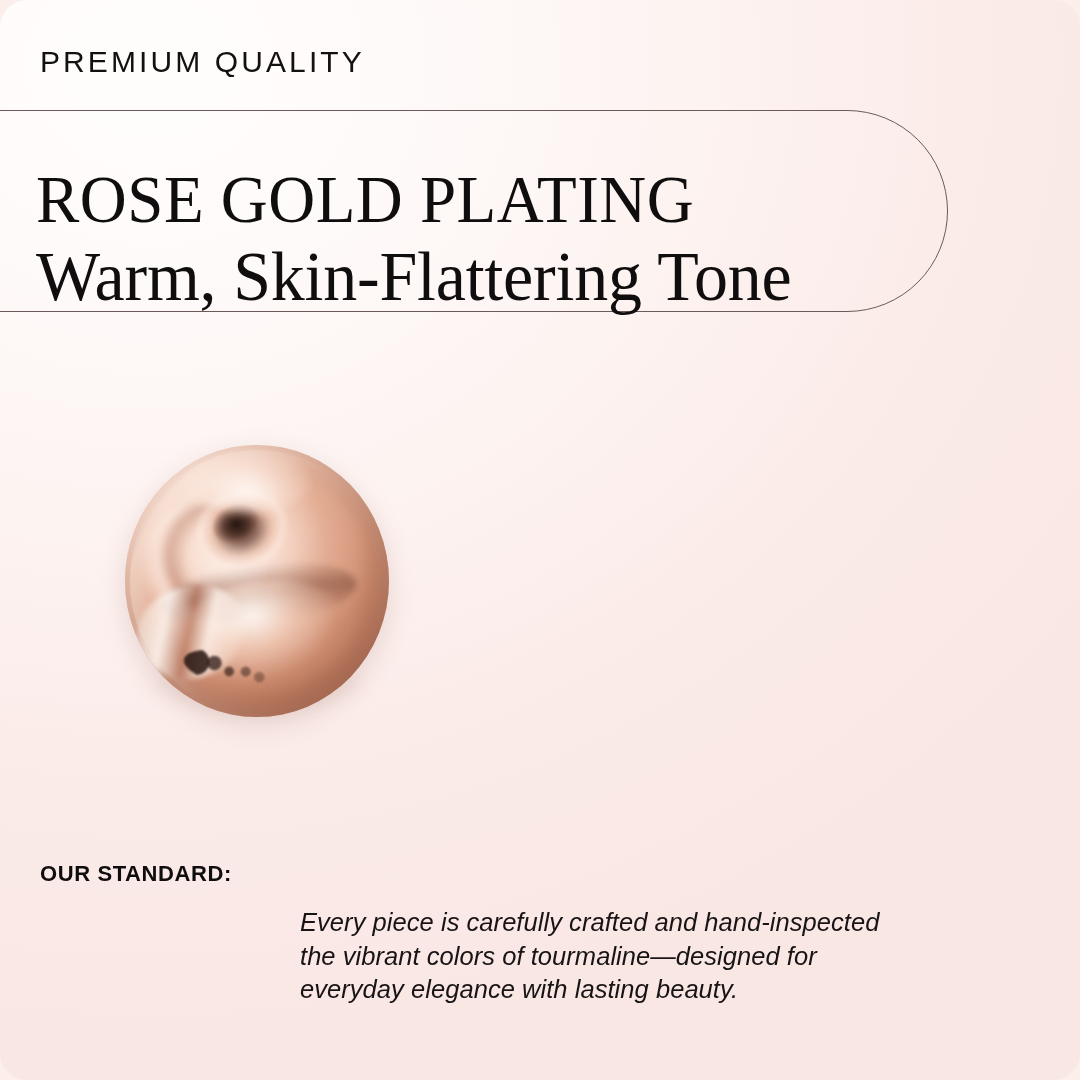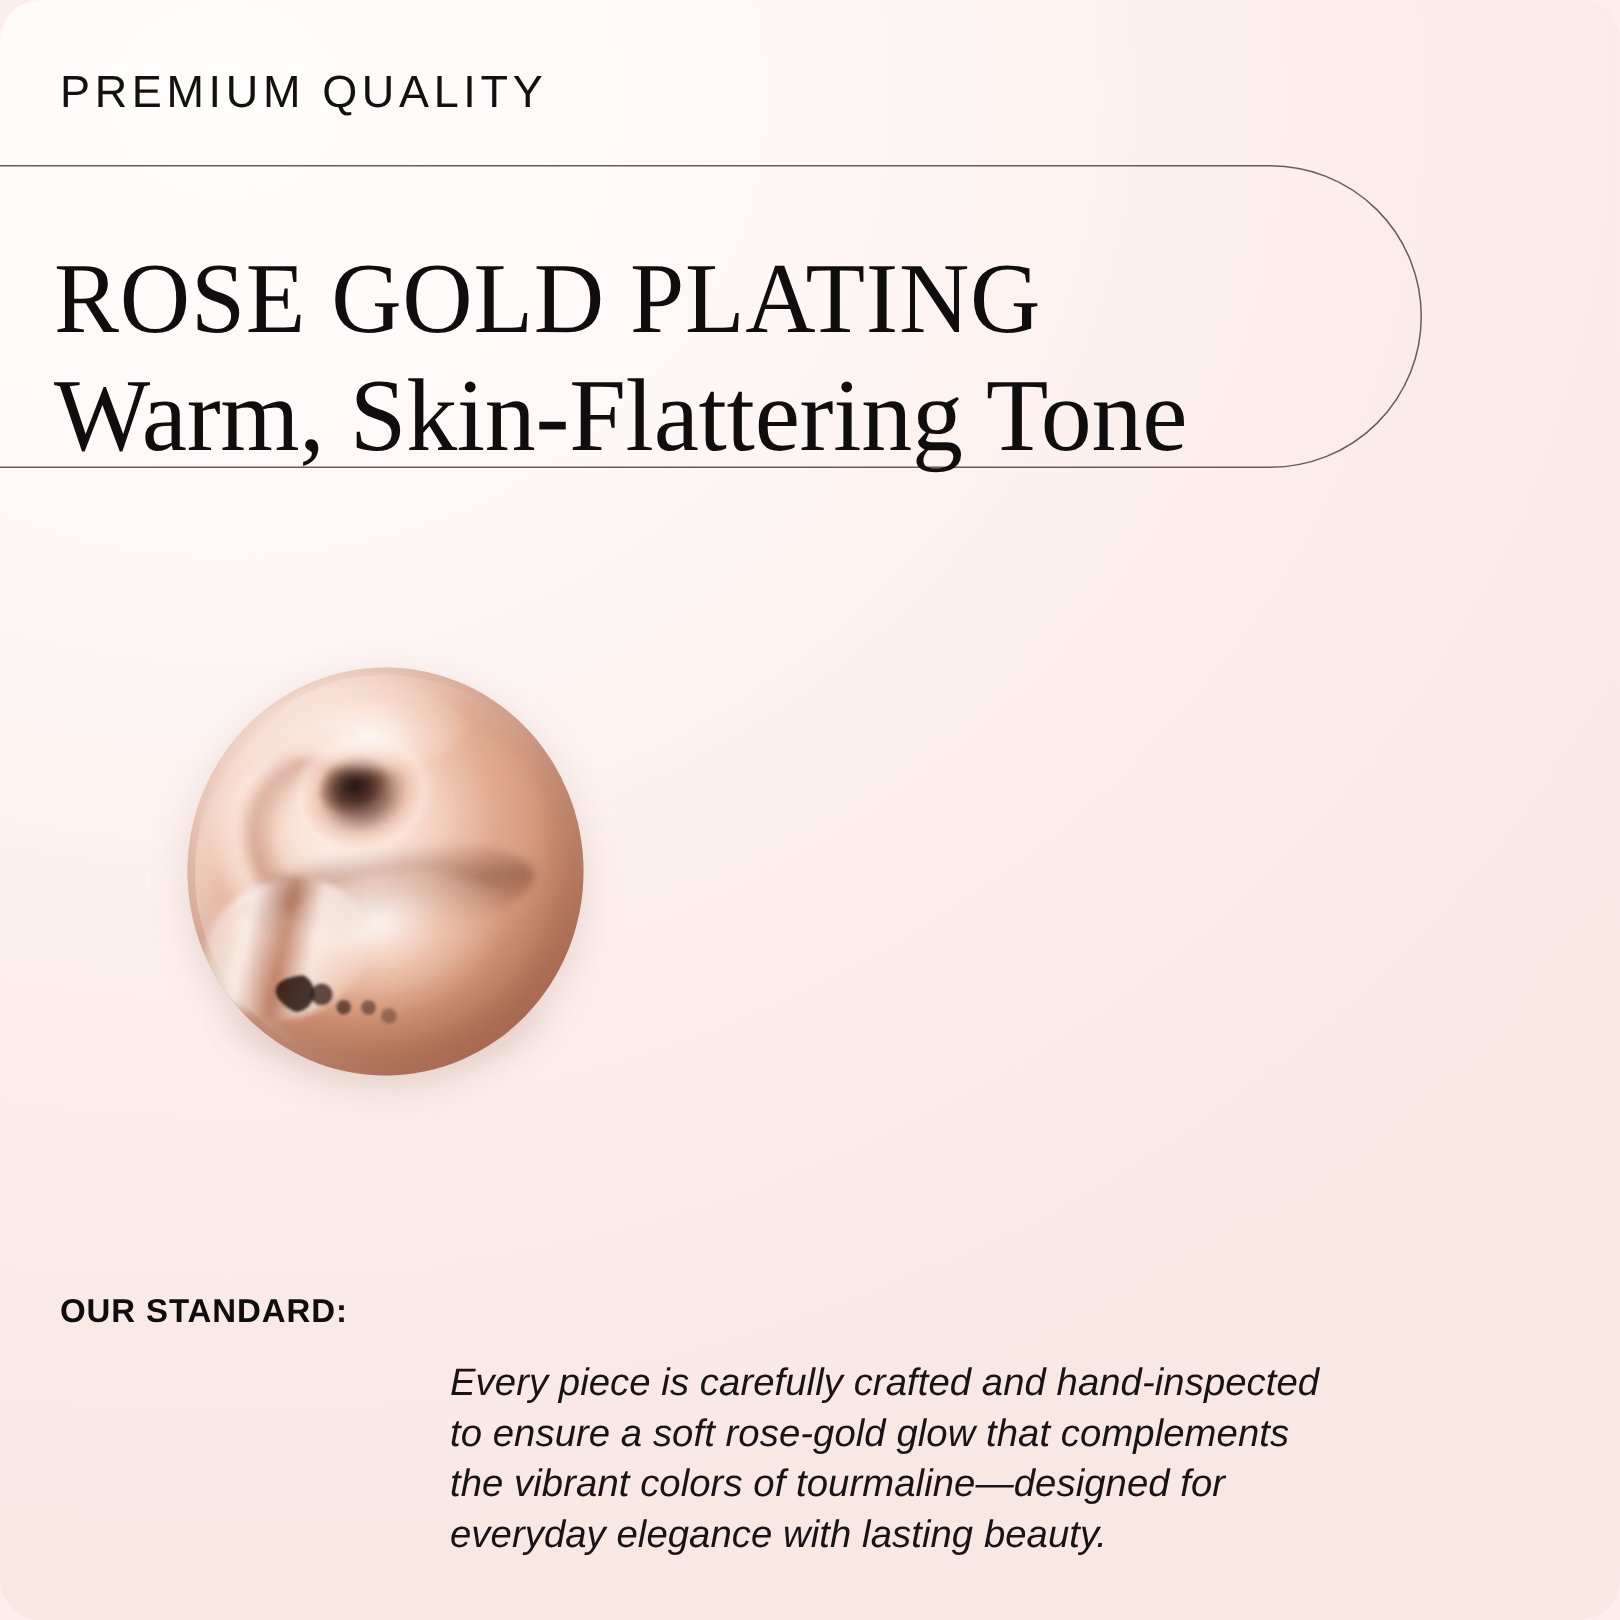--- a/index.html
+++ b/index.html
@@ -352,19 +352,18 @@
       <div class="sw sw-cap"></div>
       <div class="sw sw-rim"></div>
     </div>
   </div>
 
 
   <div class="standard">
     <div class="std-label">OUR STANDARD:</div>
     <div class="std-body">
       <span>Every piece is carefully crafted and hand-inspected</span>
-      <span>to ensure a soft rose-gold glow that complements</span>
       <span>the vibrant colors of tourmaline—designed for</span>
       <span>everyday elegance with lasting beauty.</span>
     </div>
   </div>
 
 </div>
 
 </body></html>

